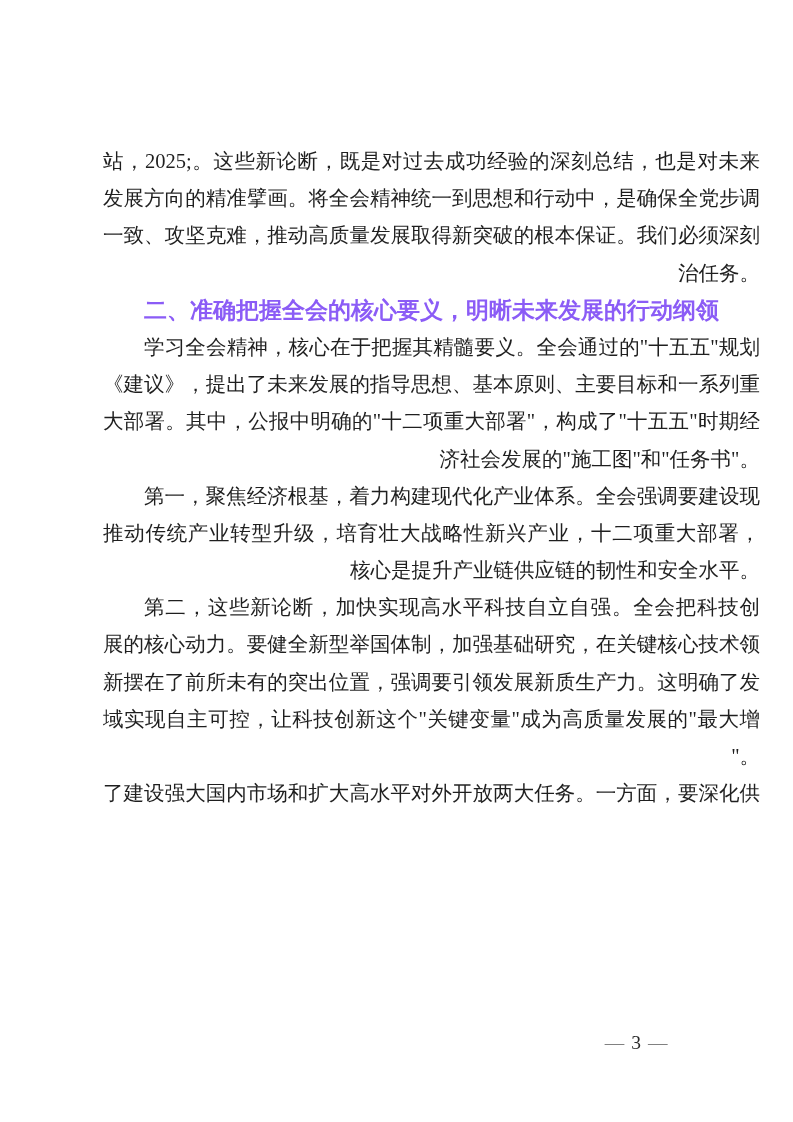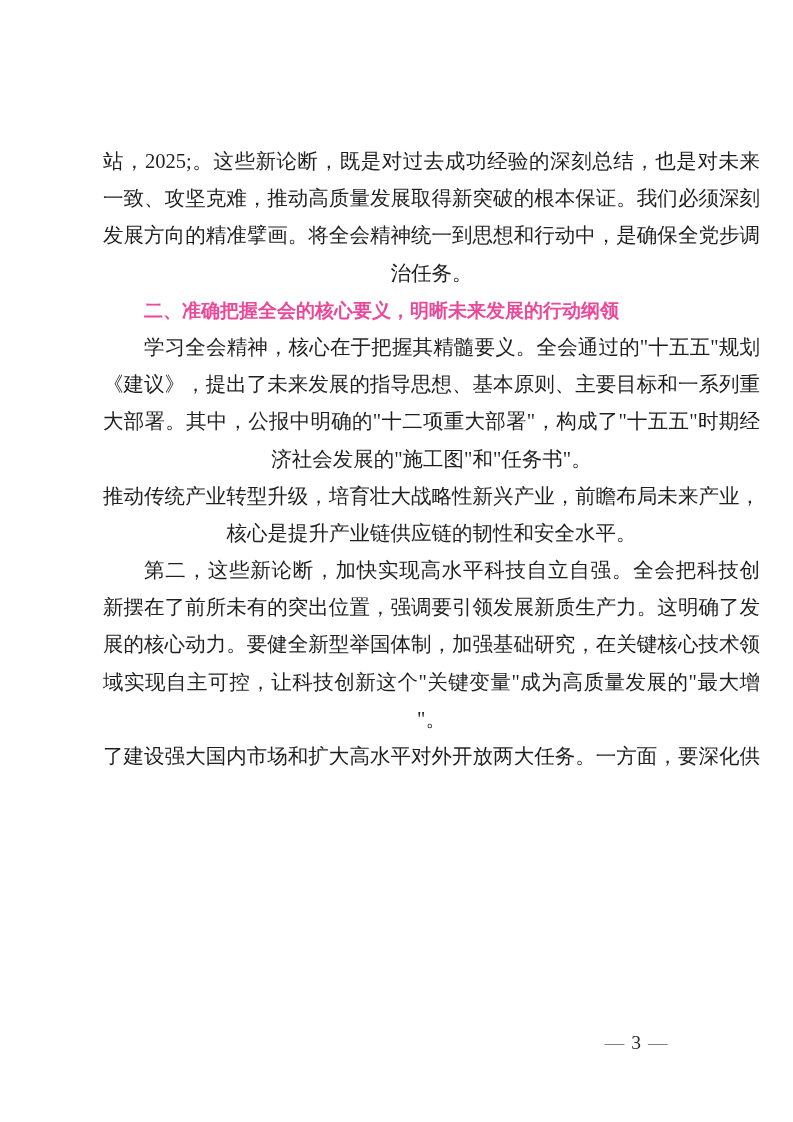--- a/index.html
+++ b/index.html
@@ -21,39 +21,39 @@
     position: absolute;
     left: 103px;
     top: 143px;
     width: 657px;
     font-size: 20.5px;
   }
   .text-line {
     display: block;
     height: 37.2px;
     line-height: 37.2px;
-    text-align: center;
+    text-align: right;
     overflow: hidden;
     white-space: normal;
   }
   .text-line.j {
     text-align: justify;
     text-align-last: justify;
   }
   .text-line.ind {
     text-indent: 41px;
   }
   .heading-line {
     display: block;
     height: 37.2px;
     line-height: 37.2px;
     font-family: "Liberation Sans", "DejaVu Sans", sans-serif;
     font-weight: 700;
-    font-size: 19px;
-    color: #ec4899;
+    font-size: 23px;
+    color: #8b5cf6;
     text-indent: 41px;
     overflow: hidden;
   }
   .page-footer {
     position: absolute;
     left: 600px;
     top: 1030px;
     width: 72px;
     height: 26px;
     line-height: 26px;
@@ -70,33 +70,34 @@
     padding: 0 4px;
   }
 </style>
 </head>
 <body>
 
 <div class="page">
 
   <div class="doc-body">
       <div class="text-line j">站，2025;。这些新论断，既是对过去成功经验的深刻总结，也是对未来</div>
+      <div class="text-line j">发展方向的精准擘画。将全会精神统一到思想和行动中，是确保全党步调</div>
       <div class="text-line j">一致、攻坚克难，推动高质量发展取得新突破的根本保证。我们必须深刻</div>
-      <div class="text-line j">发展方向的精准擘画。将全会精神统一到思想和行动中，是确保全党步调</div>
       <div class="text-line">治任务。</div>
       <div class="heading-line">二、准确把握全会的核心要义，明晰未来发展的行动纲领</div>
       <div class="text-line j ind">学习全会精神，核心在于把握其精髓要义。全会通过的"十五五"规划</div>
       <div class="text-line j">《建议》，提出了未来发展的指导思想、基本原则、主要目标和一系列重</div>
       <div class="text-line j">大部署。其中，公报中明确的"十二项重大部署"，构成了"十五五"时期经</div>
       <div class="text-line">济社会发展的"施工图"和"任务书"。</div>
-      <div class="text-line j">推动传统产业转型升级，培育壮大战略性新兴产业，前瞻布局未来产业，</div>
+      <div class="text-line j ind">第一，聚焦经济根基，着力构建现代化产业体系。全会强调要建设现</div>
+      <div class="text-line j">推动传统产业转型升级，培育壮大战略性新兴产业，十二项重大部署，</div>
       <div class="text-line">核心是提升产业链供应链的韧性和安全水平。</div>
       <div class="text-line j ind">第二，这些新论断，加快实现高水平科技自立自强。全会把科技创</div>
+      <div class="text-line j">展的核心动力。要健全新型举国体制，加强基础研究，在关键核心技术领</div>
       <div class="text-line j">新摆在了前所未有的突出位置，强调要引领发展新质生产力。这明确了发</div>
-      <div class="text-line j">展的核心动力。要健全新型举国体制，加强基础研究，在关键核心技术领</div>
       <div class="text-line j">域实现自主可控，让科技创新这个"关键变量"成为高质量发展的"最大增量</div>
       <div class="text-line">"。</div>
       <div class="text-line j">了建设强大国内市场和扩大高水平对外开放两大任务。一方面，要深化供</div>
     </div>
 
   <div class="page-footer">
     <span class="dash">—</span><span class="num">3</span><span class="dash">—</span>
   </div>
 
 </div>

